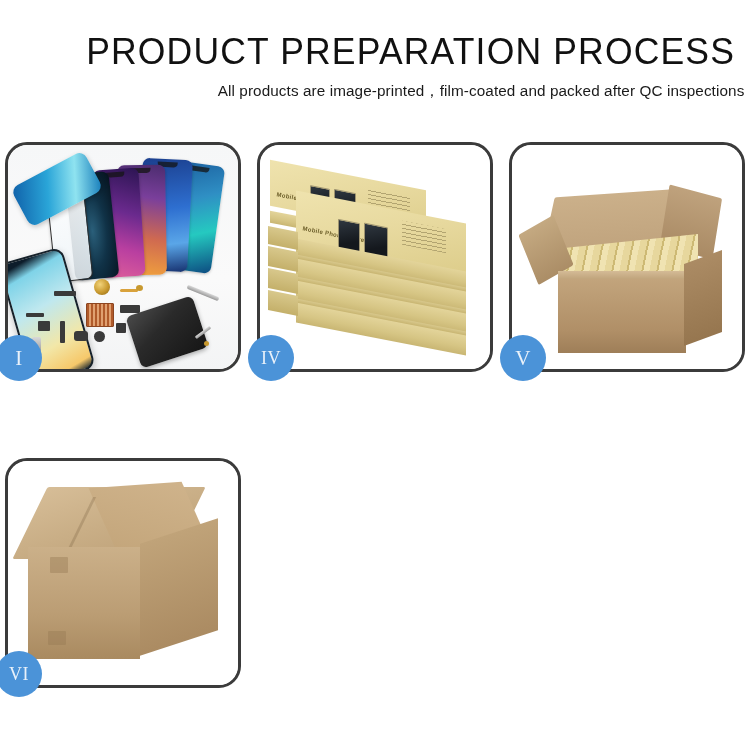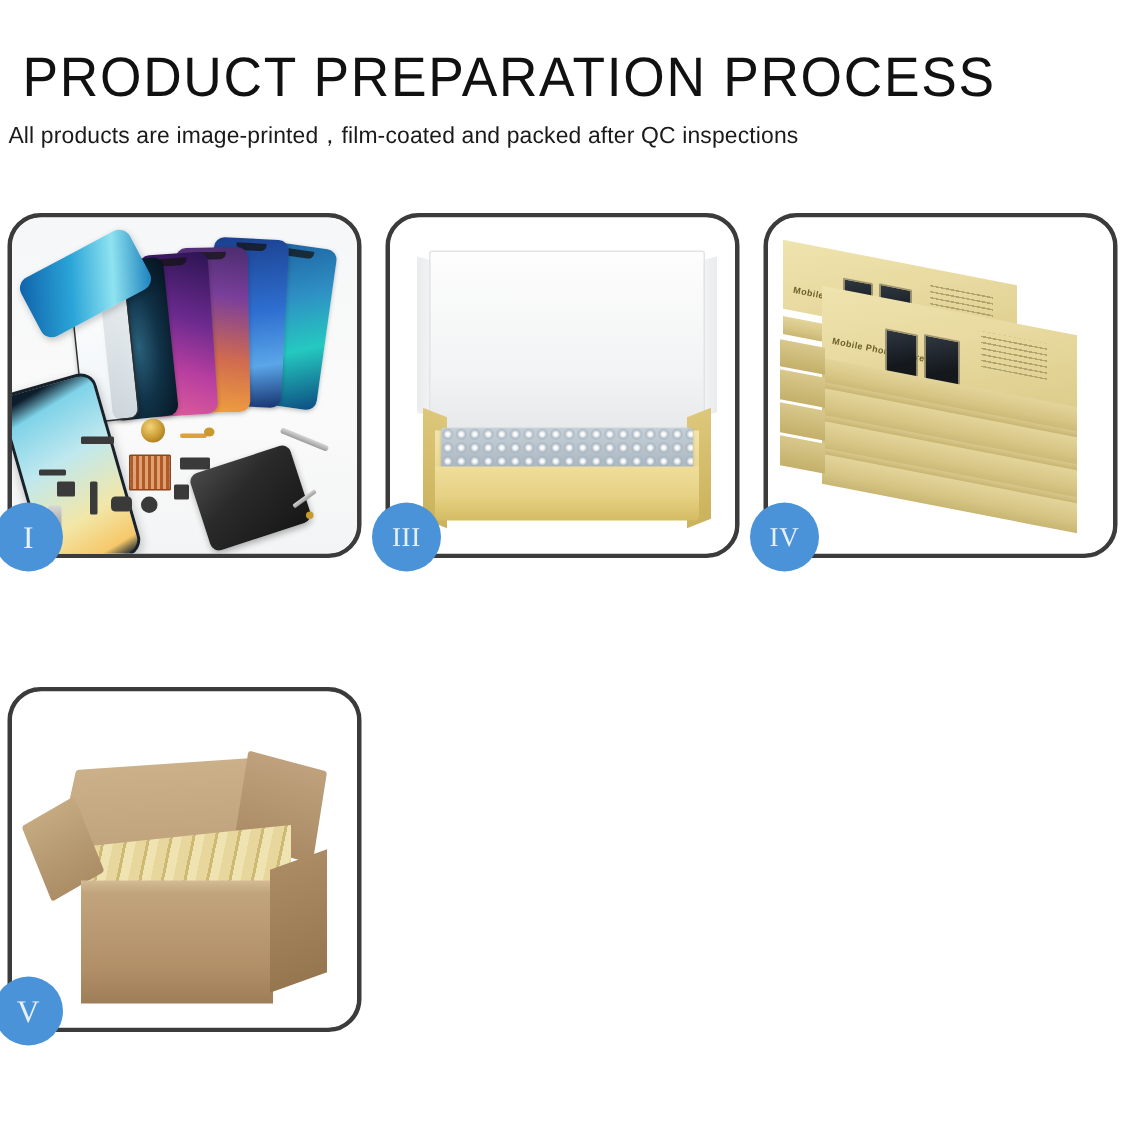--- a/index.html
+++ b/index.html
@@ -20,21 +20,21 @@
     height: 750px;
     background: #ffffff;
   }
 
   
   .header {
     position: absolute;
     left: 0;
     top: 30px;
     width: 750px;
-    text-align: left;
+    text-align: right;
   }
   .title {
     font-family: "Liberation Sans", sans-serif;
     font-size: 37px;
     font-weight: 400;
     color: #111111;
     letter-spacing: 1.2px;
     line-height: 44px;
     white-space: nowrap;
     transform: scaleX(0.96);
@@ -411,33 +411,20 @@
           <div class="part chassis" style="left:124px;top:160px;width:70px;height:54px;transform:rotate(-18deg);"></div>
           <div class="part silver" style="left:178px;top:146px;width:34px;height:4px;transform:rotate(22deg);border-radius:2px;"></div>
           <div class="part silver" style="left:186px;top:186px;width:18px;height:3px;transform:rotate(-36deg);"></div>
           <div class="part gold" style="left:196px;top:196px;width:5px;height:5px;border-radius:50%;"></div>
         </div>
       </div>
       <div class="badge">I</div>
     </div>
 
 
-    <div class="panel">
-      <div class="panel-inner p3">
-        <div class="m-lid-left"></div>
-        <div class="m-lid-right"></div>
-        <div class="m-lid"></div>
-        <div class="m-tray-left"></div>
-        <div class="m-tray-right"></div>
-        <div class="m-tray-top"></div>
-        <div class="m-bubbles"></div>
-        <div class="m-tray-front"></div>
-      </div>
-      <div class="badge wide">III</div>
-    </div>
 
     <div class="panel">
       <div class="panel-inner p4">
 
         <div class="kb">
           <div class="kb-top" style="left:10px;top:30px;width:156px;height:46px;transform:skewY(11deg);"></div>
           <div class="kb-label" style="left:16px;top:54px;transform:rotate(11deg);">Mobile Phone Spare Parts</div>
           <div class="kb-screen" style="left:50px;top:42px;width:18px;height:26px;transform:skewY(11deg);"></div>
           <div class="kb-screen" style="left:74px;top:46px;width:20px;height:27px;transform:skewY(11deg);"></div>
           <div class="kb-lines" style="left:108px;top:48px;width:42px;height:22px;transform:skewY(11deg);"></div>
@@ -474,15 +461,27 @@
         <div class="c-right-flap"></div>
         <div class="c-contents"></div>
         <div class="c-left-flap"></div>
         <div class="c-body-top-edge"></div>
         <div class="c-body-front"></div>
         <div class="c-body-side"></div>
       </div>
       <div class="badge">V</div>
     </div>
 
+    <div class="panel">
+      <div class="panel-inner p6">
+        <div class="s-top"></div>
+        <div class="s-top2"></div>
+        <div class="s-seam" style="left:70px;top:36px;width:3px;height:62px;transform:skewX(-26deg);"></div>
+        <div class="s-front"></div>
+        <div class="s-right"></div>
+        <div class="s-tape" style="left:42px;top:96px;width:18px;height:16px;"></div>
+        <div class="s-tape" style="left:40px;top:170px;width:18px;height:14px;"></div>
+      </div>
+      <div class="badge wide">VI</div>
+    </div>
 
   </div>
 </div>
 
 </body></html>

